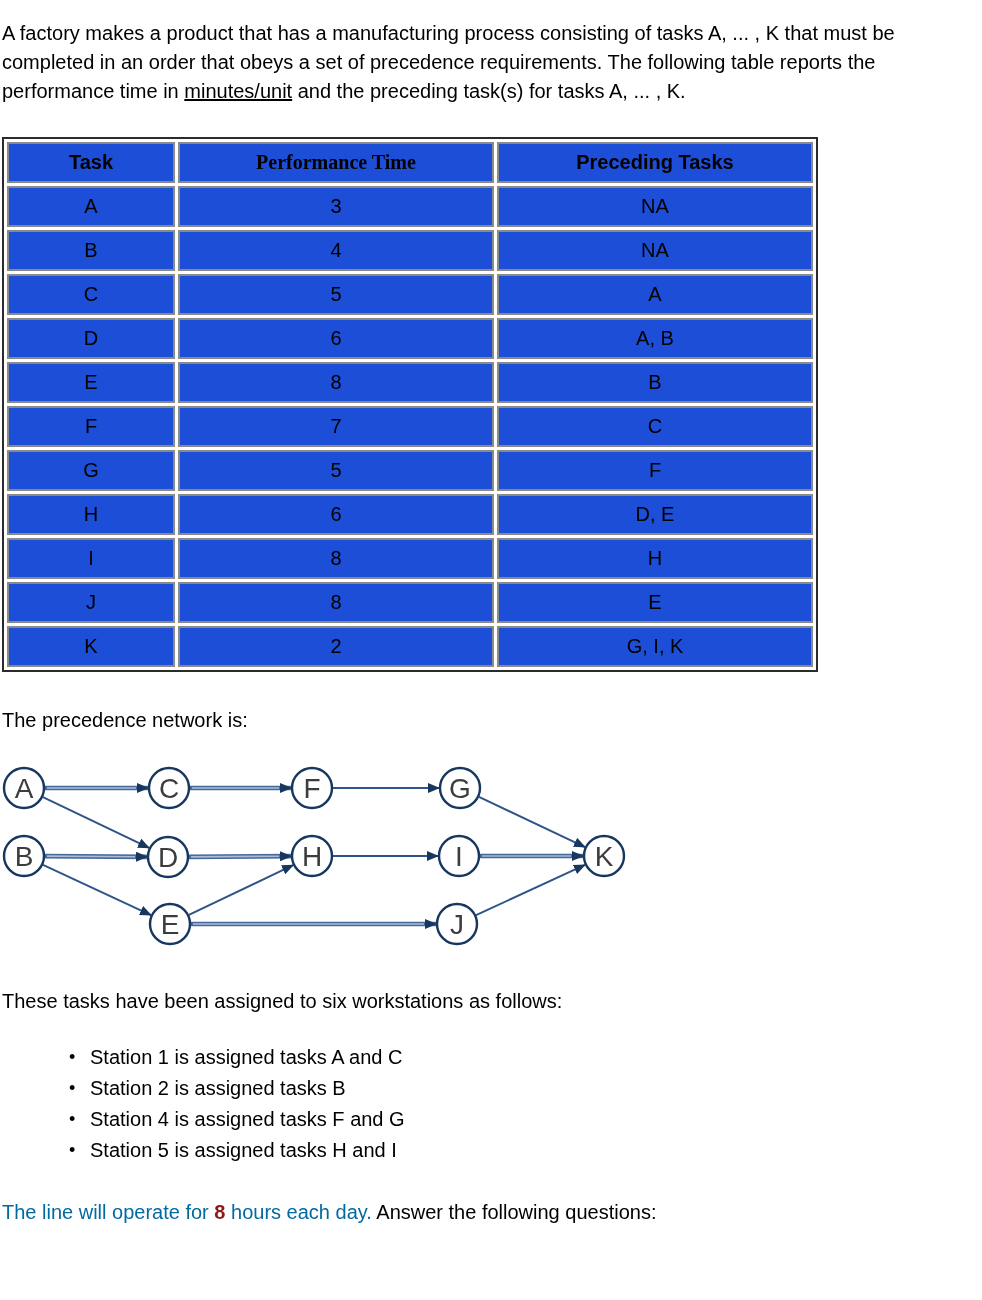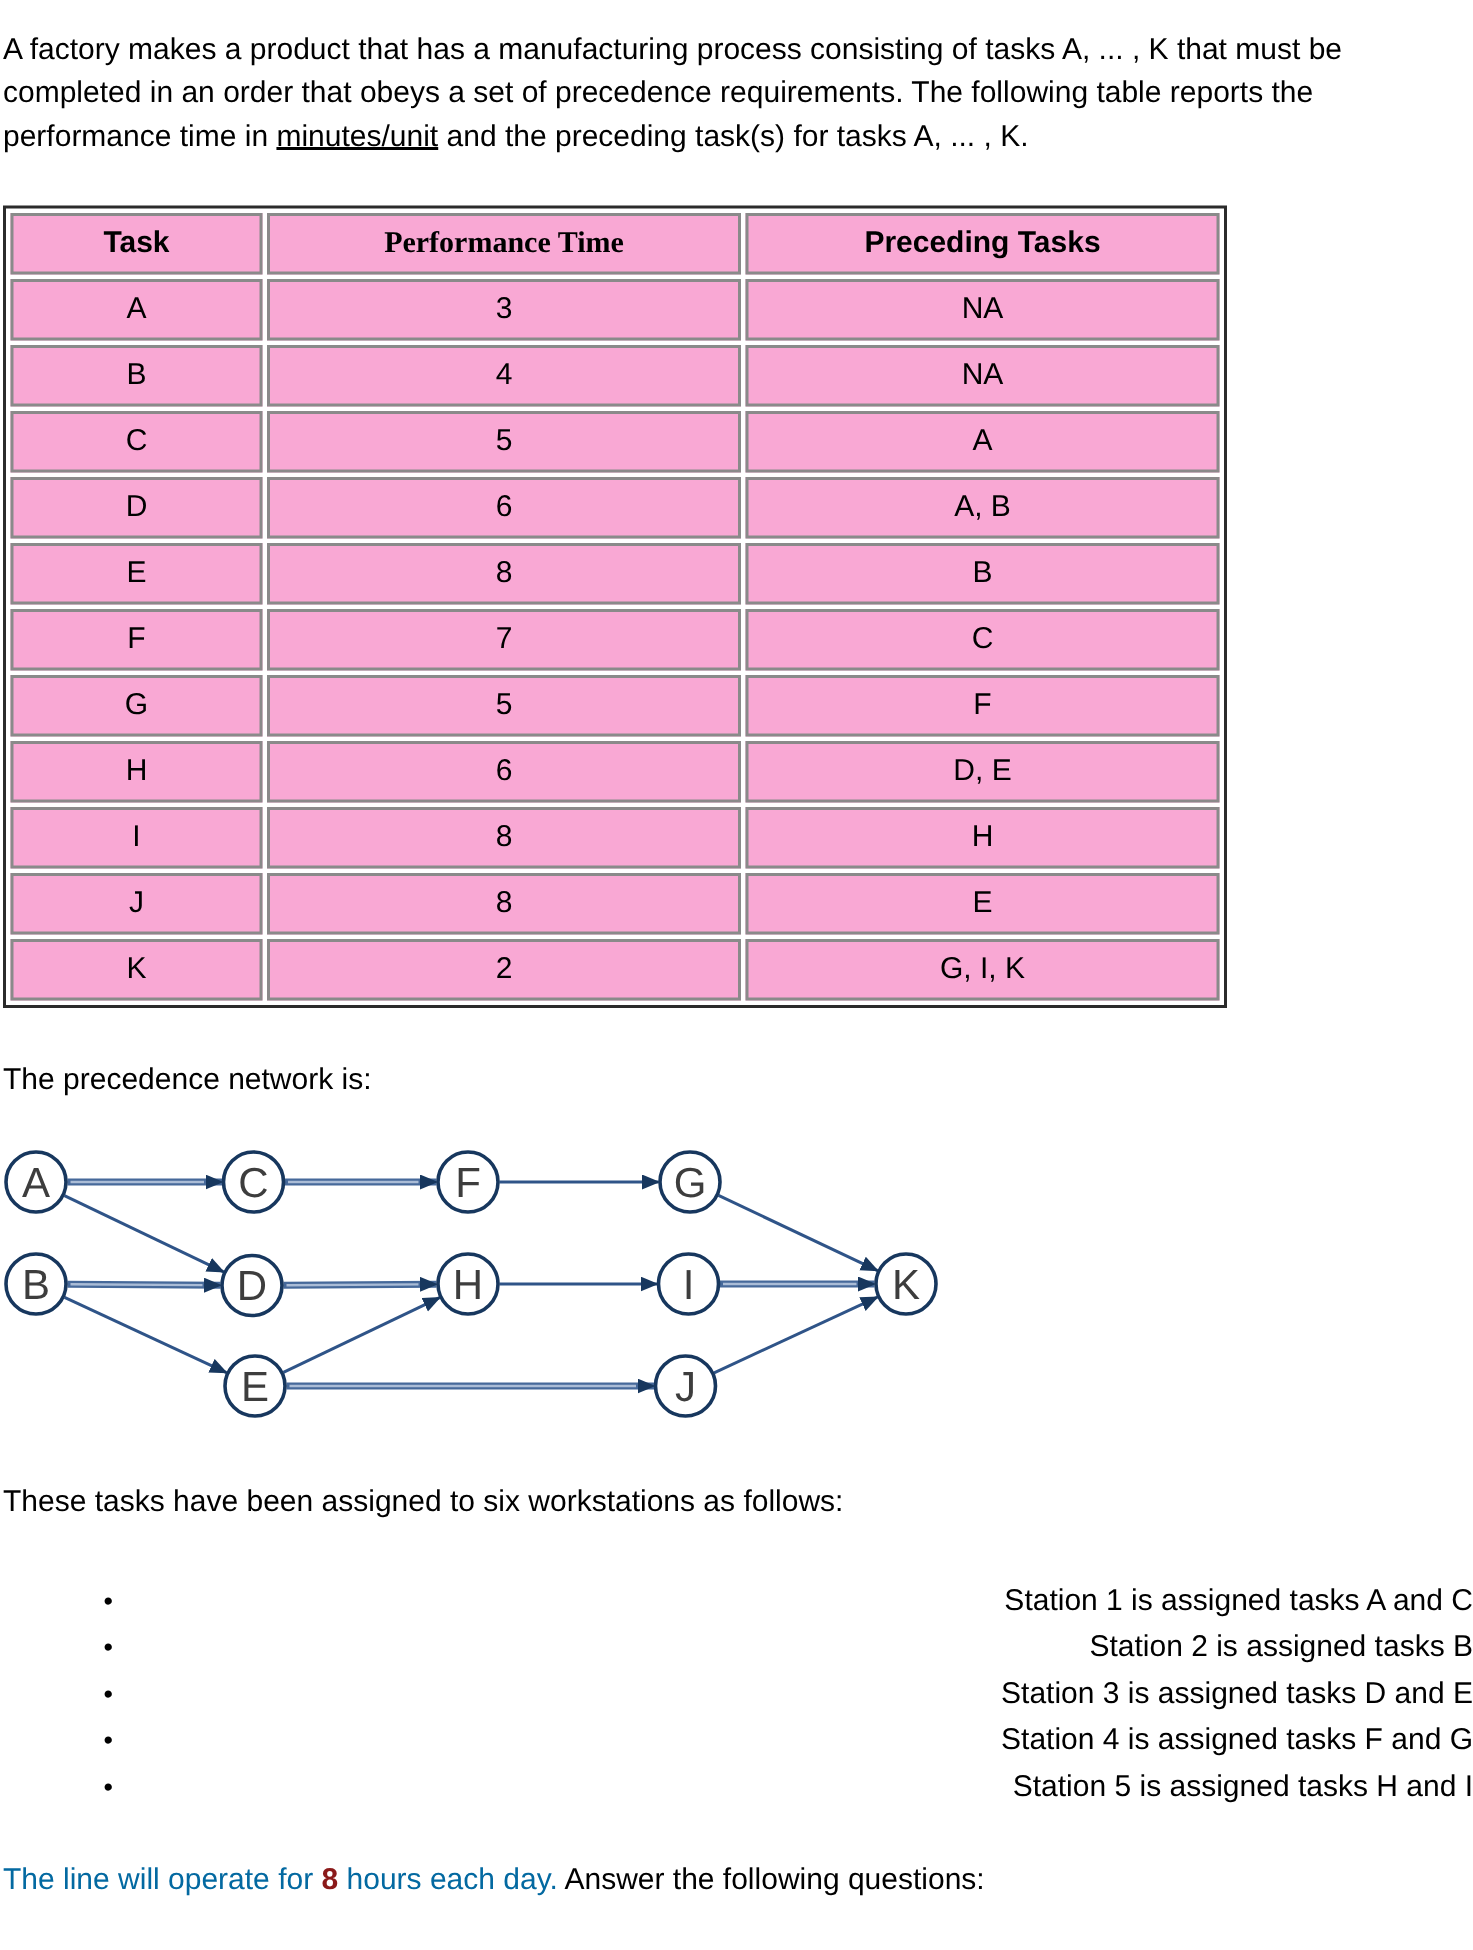--- a/index.html
+++ b/index.html
@@ -29,21 +29,21 @@
     background: #ffffff;
     margin-top: 31px;
   }
   table.task-table th, table.task-table td {
     border: 2px solid #8a8a8a;
     text-align: center;
     vertical-align: middle;
     padding: 5px 8px;
     font-size: 20px;
     line-height: 27px;
-    background: #f9a8d4;
+    background: #1d4ed8;
   }
   table.task-table th { font-weight: bold; }
   .col-task { width: 148px; }
   .col-time { width: 296px; font-family: Liberation Serif, serif; }
   .col-prec { width: 296px; }
 
   .network-caption {
     margin-top: 34px;
     line-height: 29px;
   }
@@ -53,24 +53,23 @@
   }
   svg.network text {
     font-family: "Liberation Sans", sans-serif;
   }
 
   .stations-intro {
     margin-top: 26px;
     line-height: 29px;
   }
   ul.stations {
-    margin: 36px 0 0 0;
+    margin: 26px 0 0 0;
     padding: 0 0 0 88px;
     list-style: none;
-    text-align: right;
   }
   ul.stations li {
     position: relative;
     line-height: 31px;
   }
   ul.stations li::before {
     content: "\2022";
     position: absolute;
     left: -21px;
     font-size: 18px;
@@ -204,18 +203,17 @@
     <text x="168" y="161" dy="0.35em" text-anchor="middle" font-size="28" fill="#3D3D3D">E</text>
     <circle cx="455" cy="161" r="20" fill="#FFFFFF" stroke="#17375E" stroke-width="2.4"></circle>
     <text x="455" y="161" dy="0.35em" text-anchor="middle" font-size="28" fill="#3D3D3D">J</text>
   </svg>
 
 <p class="stations-intro">These tasks have been assigned to six workstations as follows:</p>
 
 <ul class="stations">
   <li>Station 1 is assigned tasks A and C</li>
   <li>Station 2 is assigned tasks B</li>
-  <li>Station 3 is assigned tasks D and E</li>
   <li>Station 4 is assigned tasks F and G</li>
   <li>Station 5 is assigned tasks H and I</li>
 </ul>
 
 <p class="footer"><span class="red">The line will operate for </span><span class="red-bold">8</span><span class="red"> hours each day.</span><span> Answer the following questions:</span></p>
 
 </body></html>

